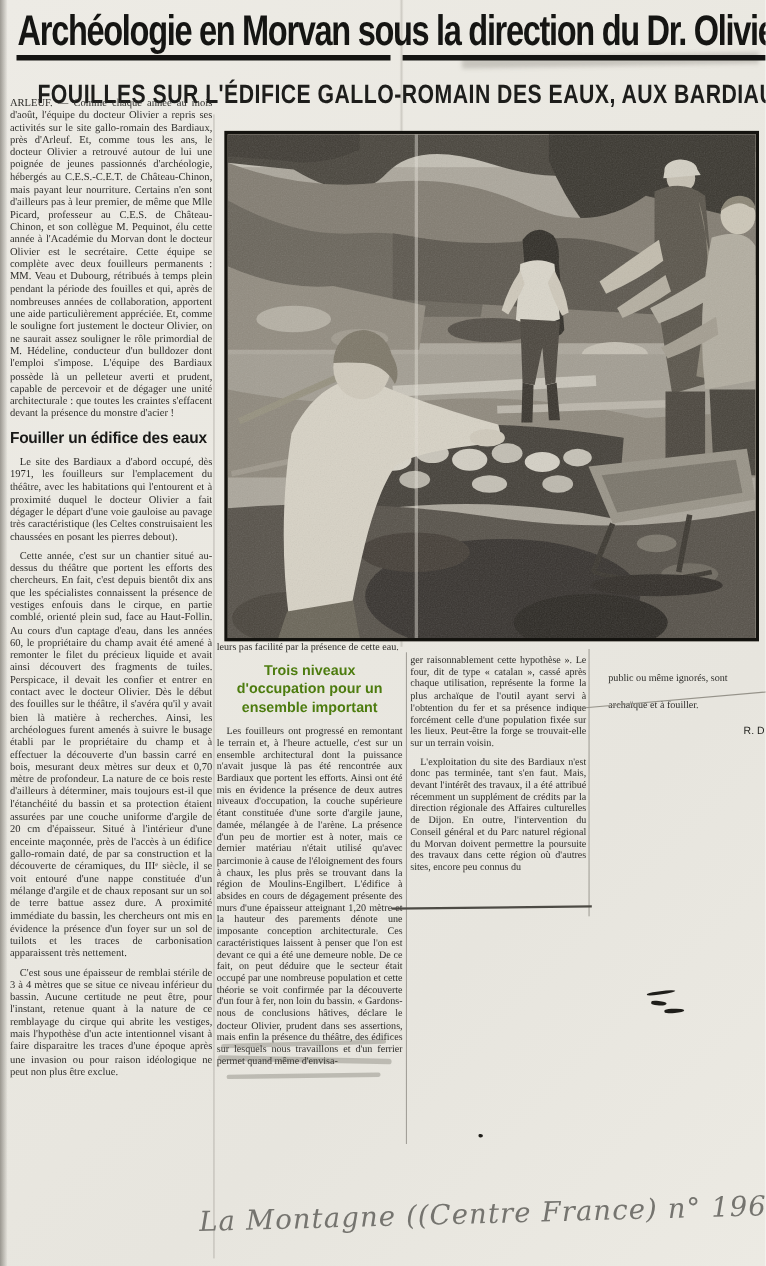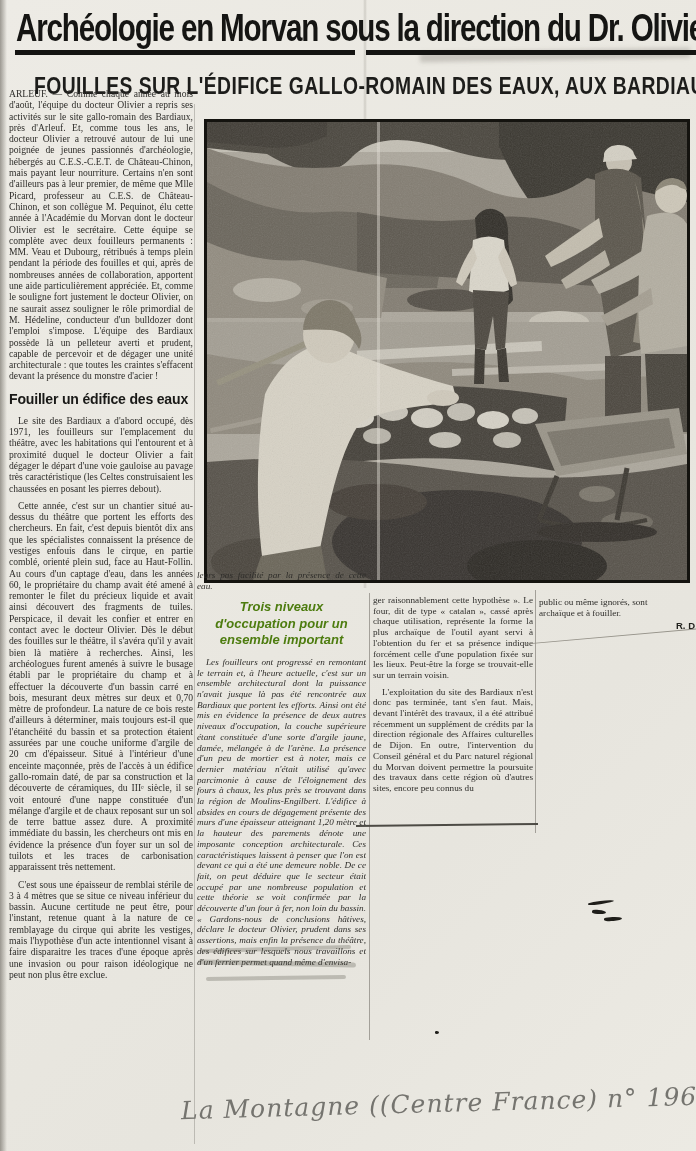--- a/index.html
+++ b/index.html
@@ -29,37 +29,37 @@
     font-family:"Liberation Sans", sans-serif;font-weight:bold;
     font-size:23px;letter-spacing:.5px;color:#1d1d1b;
     transform:scaleX(.84) scaleY(1.05);transform-origin:left top;
   }
 
   .col{position:absolute;text-align:justify;}
   .col p{margin:0 0 6px 0;text-indent:9px;}
   .col p.noindent{text-indent:0;}
   .col1{left:9px;top:88px;width:184px;height:1048px;overflow:hidden;
     font-size:9.6px;line-height:11.3px;}
-  .col2{left:197px;top:570px;width:169px;height:460px;overflow:hidden;
-    font-size:9.2px;line-height:10.7px;font-style:italic;}
+  .col2{left:197px;top:583px;width:169px;height:460px;overflow:hidden;
+    font-size:9.2px;line-height:10.7px;}
   .col3{left:373px;top:595px;width:160px;height:235px;overflow:hidden;
     font-size:9.2px;line-height:10.7px;}
   .col4{left:539px;top:597px;width:156px;font-size:9.2px;line-height:10.7px;text-align:left;}
-  .col4 p{margin:0;text-indent:0;}
+  .col4 p{margin:14px;text-indent:0;}
 
   .section-head-1{
     font-family:"Liberation Sans", sans-serif;font-weight:bold;
     font-size:14.5px;line-height:16px;letter-spacing:-.2px;color:#191917;
     margin:9px 0 8px 0;transform:scaleX(.97);transform-origin:left;white-space:nowrap;
   }
   .section-head-2{
     font-family:"Liberation Sans", sans-serif;font-weight:bold;text-align:center;
     font-size:13px;line-height:16.5px;color:#4d7c0f;margin:8px 2px 8px 2px;
   }
-  .signature{font-family:"Liberation Sans", sans-serif;font-weight:bold;
+  .signature{font-family:"Liberation Sans", sans-serif;font-weight:normal;
     font-size:9.5px;text-align:right;margin-top:3px;color:#23231f;}
 
   .photo-frame{
     position:absolute;left:204px;top:119px;width:486px;height:464px;margin:0;
     border:3px solid #14130f;box-sizing:border-box;background:#b0aca2;overflow:hidden;
   }
   .photo-frame svg{display:block;width:100%;height:100%;}
 
   .vsep{position:absolute;width:1px;background:rgba(80,76,68,.45);}
   .vsep.s1{left:194px;top:104px;height:1040px;background:rgba(80,76,68,.28);}

